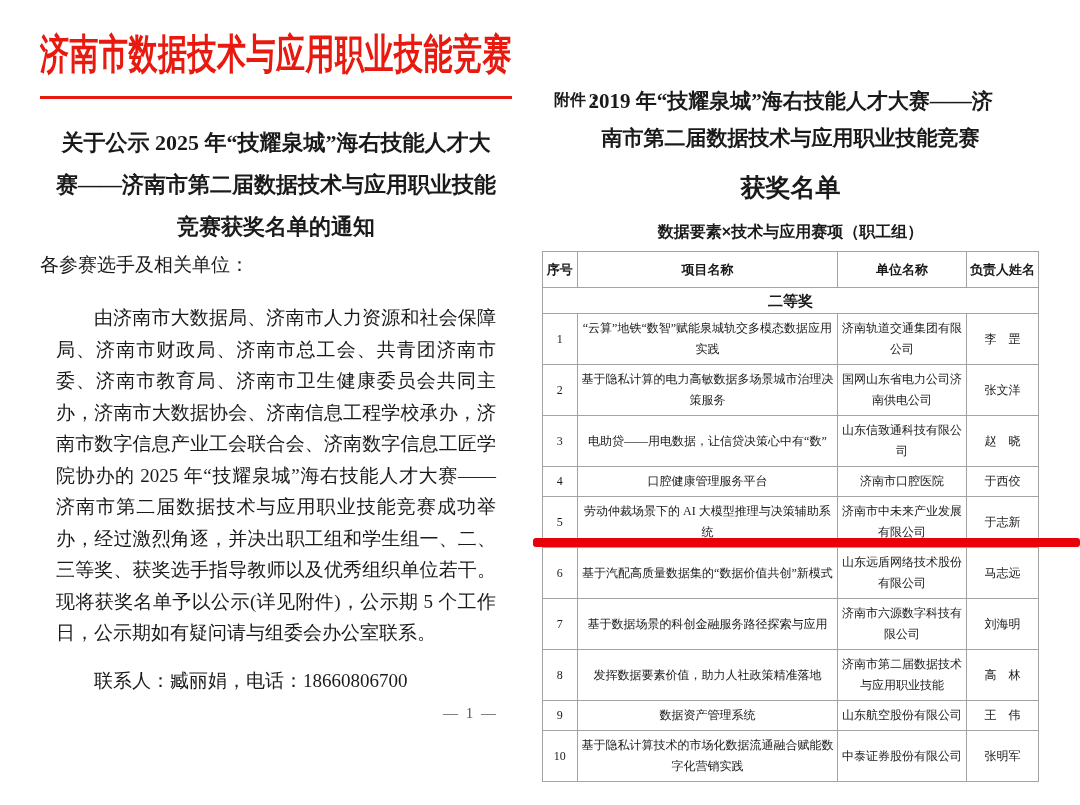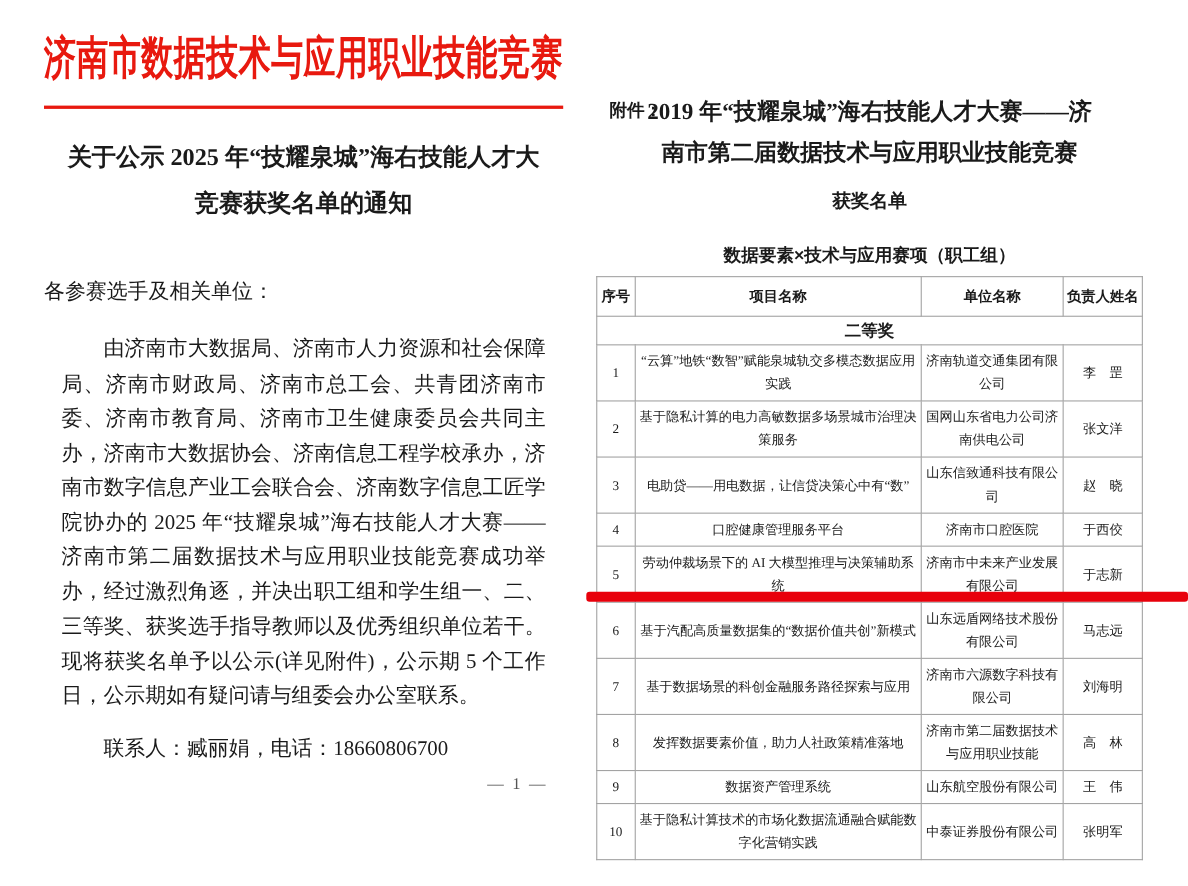--- a/index.html
+++ b/index.html
@@ -21,21 +21,21 @@
   .contact-line{margin-top:2px;text-indent:2em;}
   .page-number{position:absolute;right:14px;top:677px;font-size:15px;color:#555;letter-spacing:2px;}
 
   
   .page-right{position:absolute;left:542px;top:45px;width:497px;}
   .attachment-label{font-family:"Liberation Sans", sans-serif;font-weight:bold;font-size:16px;
                     padding-left:12px;margin-top:45px;}
   .att-title{position:absolute;left:0;top:38px;width:100%;text-align:center;font-weight:bold;
              font-size:21px;line-height:37px;}
   .att-title-3{position:absolute;left:0;top:126px;width:100%;text-align:center;font-weight:bold;
-               font-size:17px;}
+               font-size:25px;}
   .section-title{position:absolute;left:0;top:177px;width:100%;text-align:center;font-size:16px;
                  font-weight:bold;font-family:"Liberation Sans", sans-serif;}
   .awards-table{position:absolute;left:0;top:206px;width:497px;border-collapse:collapse;
                 font-size:12px;table-layout:fixed;}
   .awards-table td,.awards-table th{border:1px solid #a3a3a3;text-align:center;vertical-align:middle;
                 padding:4px 3px;line-height:21px;word-break:break-all;}
   .awards-table thead th{font-family:"Liberation Sans", sans-serif;font-size:13px;font-weight:bold;
                 padding:7px 2px;}
   .group-row td{font-family:"Liberation Sans", sans-serif;font-size:15px;font-weight:bold;padding:2px;}
   .col-no{width:7%;}.col-project{width:52.5%;}.col-org{width:26%;}.col-person{width:14.5%;}
@@ -47,20 +47,21 @@
 </head>
 <body>
 
 <div class="canvas">
 
   <div class="page-left">
     <div class="masthead">济南市数据技术与应用职业技能竞赛</div>
     <div class="red-rule"></div>
     <div class="notice-title">
       <div>关于公示 2025 年“技耀泉城”海右技能人才大</div>
+      <div>赛——济南市第二届数据技术与应用职业技能</div>
       <div>竞赛获奖名单的通知</div>
     </div>
     <div class="salutation">各参赛选手及相关单位：</div>
     <div class="body-block">
       <p>由济南市大数据局、济南市人力资源和社会保障局、济南市财政局、济南市总工会、共青团济南市委、济南市教育局、济南市卫生健康委员会共同主办，济南市大数据协会、济南信息工程学校承办，济南市数字信息产业工会联合会、济南数字信息工匠学院协办的 2025 年“技耀泉城”海右技能人才大赛——济南市第二届数据技术与应用职业技能竞赛成功举办，经过激烈角逐，并决出职工组和学生组一、二、三等奖、获奖选手指导教师以及优秀组织单位若干。现将获奖名单予以公示(详见附件)，公示期 5 个工作日，公示期如有疑问请与组委会办公室联系。</p>
       <p class="contact-line">联系人：臧丽娟，电话：18660806700</p>
     </div>
     <div class="page-number">— 1 —</div>
   </div>
 

